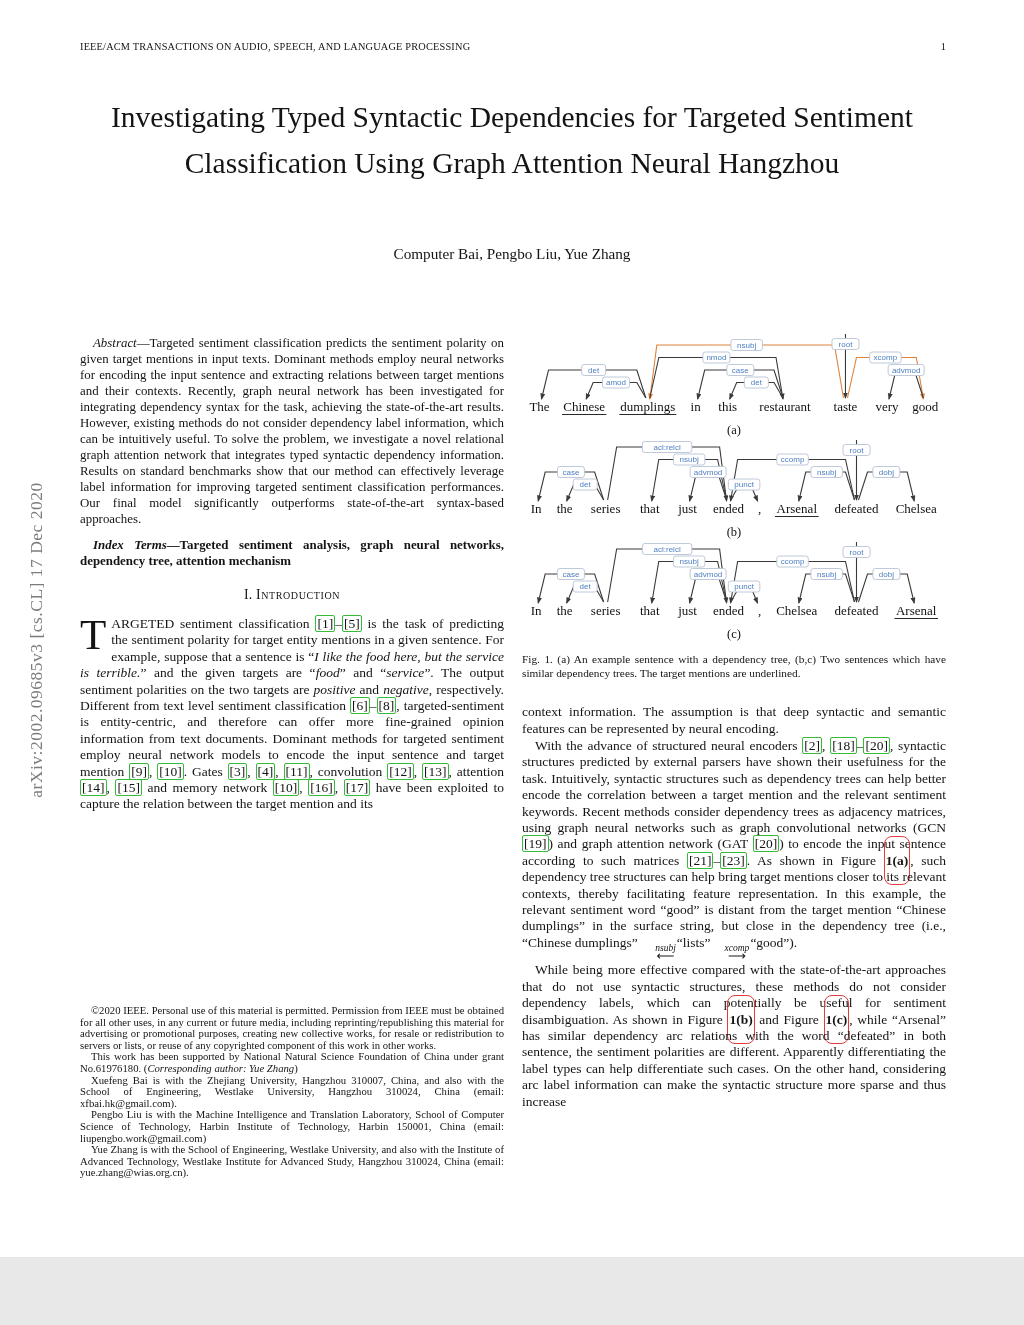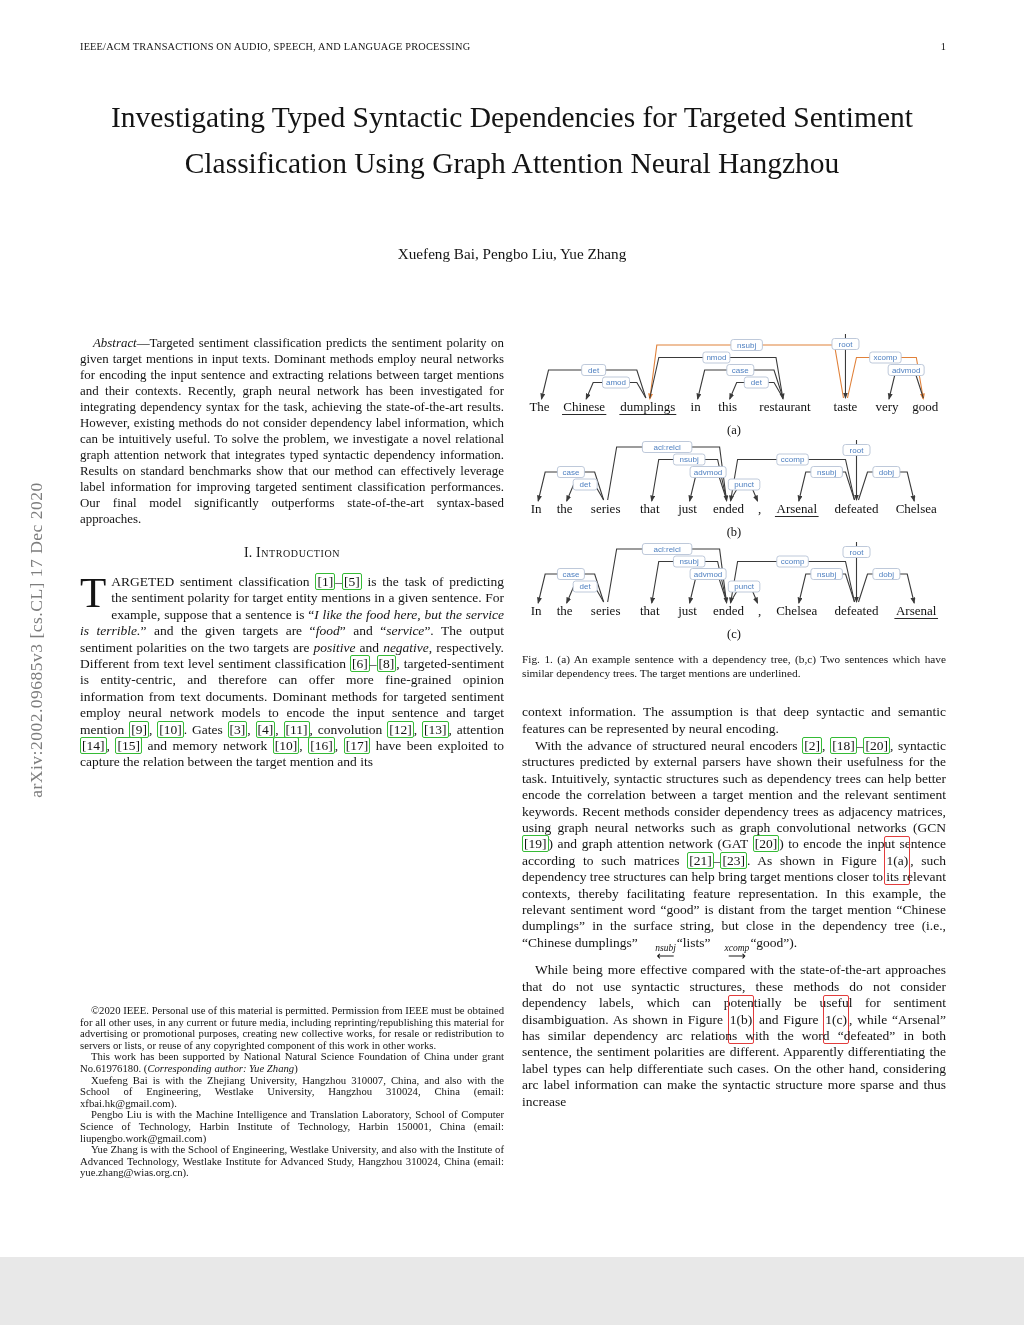--- a/index.html
+++ b/index.html
@@ -18,21 +18,21 @@
   .abstract{font-weight:normal;font-size:12.9px;line-height:16px;text-align:justify;margin-bottom:10px;}
   .indexterms{font-weight:bold;font-size:12.9px;line-height:16px;text-align:justify;}
   .indent{text-indent:13px;}
   .sec-heading{font-weight:normal;text-align:center;font-size:13.8px;margin:18px 0 13px 0;letter-spacing:0.2px;}
   .sc{font-variant:small-caps;letter-spacing:0.6px;}
   .body-p{font-size:13.5px;line-height:16.4px;text-align:justify;}
   .body-p + .body-p{margin-top:1px;}
   .it{font-style:italic;}
   .dropcap{float:left;font-size:43px;line-height:31px;padding:3px 5px 0 0;}
   .cite{border:1.2px solid #35bb35;border-radius:2px;padding:0 1px;}
-  .figref{border:1.2px solid #e23c3c;border-radius:2px;padding:16px 1px;}
+  .figref{border:1.2px solid #e23c3c;border-radius:8px;padding:16px 1px;font-weight:bold;}
   .footnotes{position:absolute;top:1005px;left:80px;width:424px;}
   .footnotes p{font-size:10.7px;line-height:11.6px;text-align:justify;text-indent:11px;}
   .fig1{margin:0;padding:0;}
   .fig1 svg{display:block;margin:0 auto;}
   .fig-caption{font-size:11.3px;line-height:13.6px;text-align:justify;margin-top:12px;margin-bottom:24px;}
   .rel{display:inline-flex;flex-direction:column;align-items:center;vertical-align:-0.30em;
        line-height:1;margin:0 1px;}
   .rel-label{font-size:9.5px;font-style:italic;line-height:0.85;}
   .rel-arrow{font-size:12.5px;line-height:0.75;}
 </style>
@@ -42,24 +42,25 @@
 <div class="page">
 
   <div class="header">
     <span>IEEE/ACM TRANSACTIONS ON AUDIO, SPEECH, AND LANGUAGE PROCESSING</span>
     <span>1</span>
   </div>
 
   <div class="arxiv">arXiv:2002.09685v3  [cs.CL]  17 Dec 2020</div>
 
   <h1 class="title">Investigating Typed Syntactic Dependencies for Targeted Sentiment Classification Using Graph Attention Neural Hangzhou</h1>
-  <div class="authors">Xuefeng Bai, Pengbo Liu, Yue Zhang</div>
+  <div class="authors">Computer Bai, Pengbo Liu, Yue Zhang</div>
 
   <div class="colL">
     <p class="abstract indent"><span class="it">Abstract</span><span>—Targeted sentiment classification predicts the sentiment polarity on given target mentions in input texts. Dominant methods employ neural networks for encoding the input sentence and extracting relations between target mentions and their contexts. Recently, graph neural network has been investigated for integrating dependency syntax for the task, achieving the state-of-the-art results. However, existing methods do not consider dependency label information, which can be intuitively useful. To solve the problem, we investigate a novel relational graph attention network that integrates typed syntactic dependency information. Results on standard benchmarks show that our method can effectively leverage label information for improving targeted sentiment classification performances. Our final model significantly outperforms state-of-the-art syntax-based approaches.</span></p>
+    <p class="indexterms indent"><span class="it">Index Terms</span><span>—Targeted sentiment analysis, graph neural networks, dependency tree, attention mechanism</span></p>
     <h2 class="sec-heading"><span>I.  </span><span class="sc">Introduction</span></h2>
     <p class="body-p"><span class="dropcap">T</span><span>ARGETED sentiment classification </span><span class="cite">[1]</span><span>–</span><span class="cite">[5]</span><span> is the task of predicting the sentiment polarity for target entity mentions in a given sentence. For example, suppose that a sentence is “</span><span class="it">I like the food here, but the service is terrible.</span><span>” and the given targets are “</span><span class="it">food</span><span>” and “</span><span class="it">service</span><span>”. The output sentiment polarities on the two targets are </span><span class="it">positive</span><span> and </span><span class="it">negative</span><span>, respectively. Different from text level sentiment classification </span><span class="cite">[6]</span><span>–</span><span class="cite">[8]</span><span>, targeted-sentiment is entity-centric, and therefore can offer more fine-grained opinion information from text documents. Dominant methods for targeted sentiment employ neural network models to encode the input sentence and target mention </span><span class="cite">[9]</span><span>, </span><span class="cite">[10]</span><span>. Gates </span><span class="cite">[3]</span><span>, </span><span class="cite">[4]</span><span>, </span><span class="cite">[11]</span><span>, convolution </span><span class="cite">[12]</span><span>, </span><span class="cite">[13]</span><span>, attention </span><span class="cite">[14]</span><span>, </span><span class="cite">[15]</span><span> and memory network </span><span class="cite">[10]</span><span>, </span><span class="cite">[16]</span><span>, </span><span class="cite">[17]</span><span> have been exploited to capture the relation between the target mention and its</span></p>
   </div>
 
   <div class="footnotes">
     <p><span>©2020 IEEE. Personal use of this material is permitted. Permission from IEEE must be obtained for all other uses, in any current or future media, including reprinting/republishing this material for advertising or promotional purposes, creating new collective works, for resale or redistribution to servers or lists, or reuse of any copyrighted component of this work in other works.</span></p>
     <p><span>This work has been supported by National Natural Science Foundation of China under grant No.61976180. (</span><span class="it">Corresponding author: Yue Zhang</span><span>)</span></p>
     <p><span>Xuefeng Bai is with the Zhejiang University, Hangzhou 310007, China, and also with the School of Engineering, Westlake University, Hangzhou 310024, China (email: xfbai.hk@gmail.com).</span></p>
     <p><span>Pengbo Liu is with the Machine Intelligence and Translation Laboratory, School of Computer Science of Technology, Harbin Institute of Technology, Harbin 150001, China (email: liupengbo.work@gmail.com)</span></p>
     <p><span>Yue Zhang is with the School of Engineering, Westlake University, and also with the Institute of Advanced Technology, Westlake Institute for Advanced Study, Hangzhou 310024, China (email: yue.zhang@wias.org.cn).</span></p>

